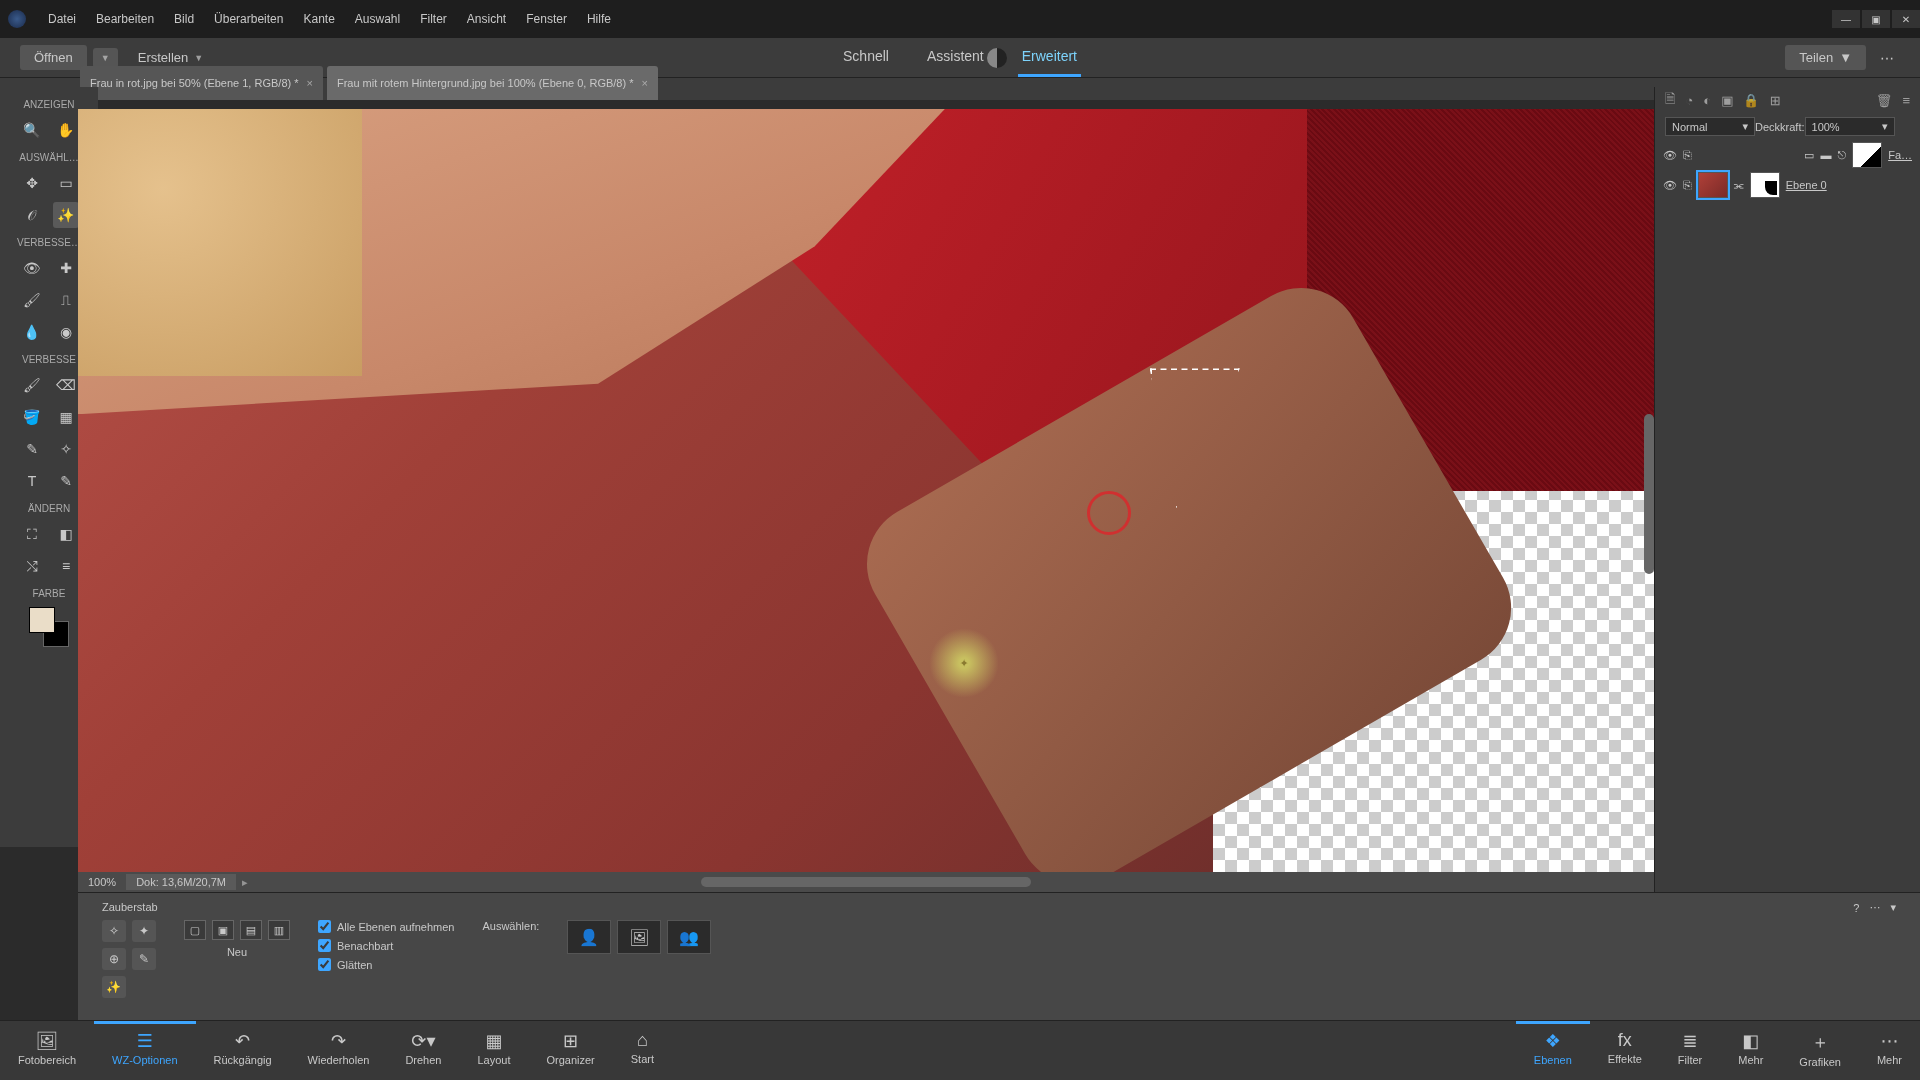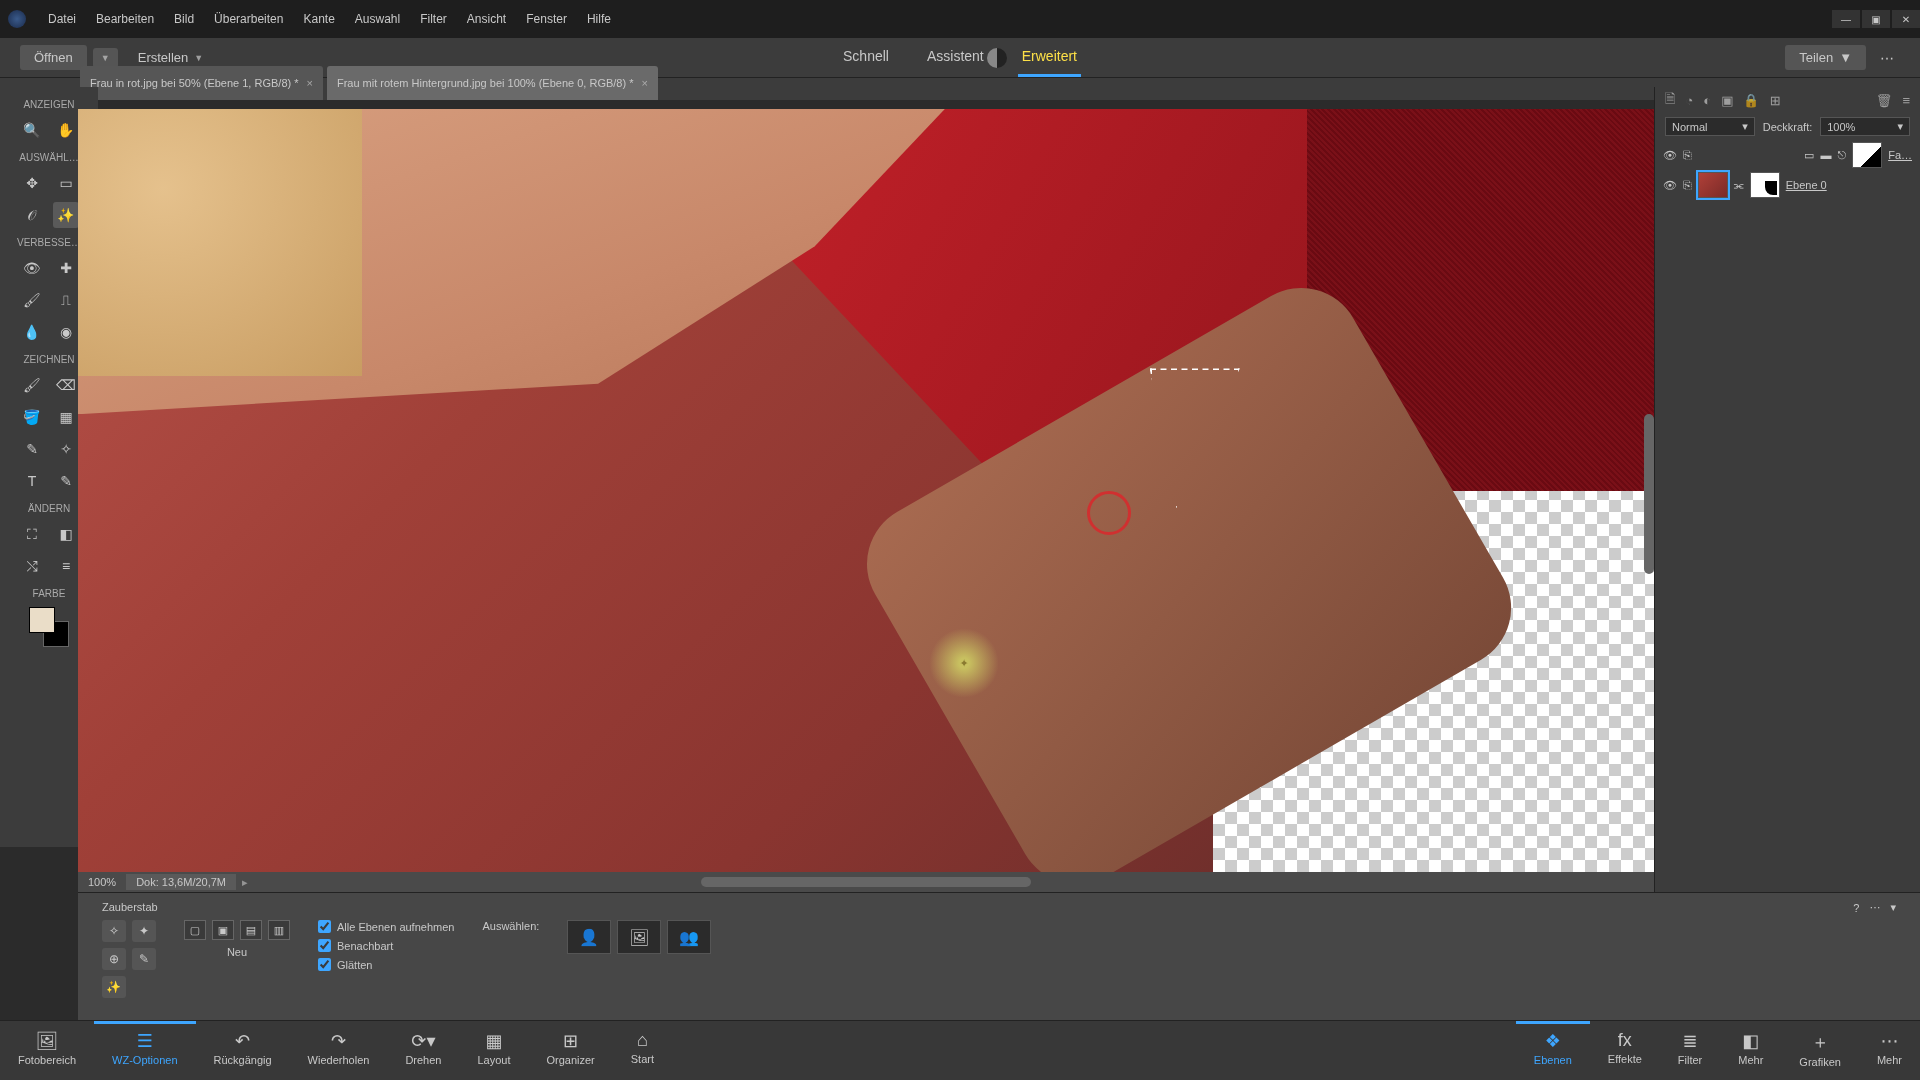--- a/index.html
+++ b/index.html
@@ -11,21 +11,21 @@
 .titlebar .menu-item { padding:0 10px; font-size:12px; cursor:default; }
 .titlebar .win-ctrl { margin-left:auto; display:flex; }
 .titlebar .win-ctrl span { width:28px; height:18px; background:#333; margin-left:2px; display:flex; align-items:center; justify-content:center; font-size:10px; }
 
 
 .secondbar { height:40px; background:#3c3c3c; display:flex; align-items:center; padding:0 20px; border-bottom:1px solid #222;}
 .btn-open, .btn-create { background:#555; padding:5px 14px; border-radius:3px; margin-right:6px; font-size:13px; cursor:pointer; display:flex; align-items:center; gap:6px;}
 .btn-open .chev, .btn-create .chev { font-size:9px; opacity:.7;}
 .center-tabs { position:absolute; left:50%; transform:translateX(-50%); display:flex; gap:30px; font-size:14px;}
 .center-tabs .tab { padding:10px 4px; }
-.center-tabs .tab.active { color:#fde047; border-bottom:3px solid #3ea6ff; }
+.center-tabs .tab.active { color:#7dd3fc; border-bottom:3px solid #3ea6ff; }
 .btn-share { margin-left:auto; background:#555; padding:5px 14px; border-radius:3px; font-size:13px; display:flex; align-items:center; gap:6px;}
 .darkmode-icon { width:20px; height:20px; border-radius:50%; background:linear-gradient(90deg,#888 50%,#222 50%); margin-right:14px;}
 .menu-dots { margin-left:8px; padding:0 6px; font-size:14px;}
 
 
 .doctabs { height:22px; background:#3c3c3c; display:flex; align-items:flex-end; padding-left:80px;}
 .doctab { background:#565656; padding:11px 10px; font-size:11px; border-radius:3px 3px 0 0; margin-right:4px; display:flex; align-items:center; gap:8px;}
 .doctab.active { background:#6a6a6a; }
 .doctab .close { opacity:.7;}
 
@@ -73,21 +73,21 @@
 .hscroll { position:absolute; left:50%; transform:translateX(-50%); width:330px; height:10px; background:#666; border-radius:5px;}
 
 
 .vscroll { position:absolute; right:0; top:40%; width:10px; height:160px; background:#666; border-radius:5px;}
 
 
 .right-panel { position:absolute; right:0; top:87px; width:266px; bottom:60px; background:#3c3c3c; border-left:1px solid #222;}
 .rp-top-icons { height:26px; display:flex; align-items:center; gap:10px; padding:0 10px;}
 .rp-top-icons span { font-size:13px; opacity:.7;}
 .rp-top-icons .spacer { flex:1;}
-.rp-row { display:flex; align-items:center; padding:4px 10px; gap:8px;}
+.rp-row { display:flex; align-items:center; padding:4px 10px; gap:0;}
 .rp-row select, .rp-row .combo { background:#2b2b2b; border:1px solid #555; color:#c8c8c8; font-size:11px; padding:2px 6px;}
 .rp-row .combo { width:90px; display:flex; justify-content:space-between; align-items:center;}
 .opacity-box { width:54px; text-align:right; }
 .layer-row { display:flex; align-items:center; padding:2px 8px; gap:6px; font-size:11px;}
 .layer-row .eye { width:14px; text-align:center;}
 .layer-row .thumb { width:30px; height:26px; border:1px solid #555; background:#333;}
 .layer-row.active .thumb:first-of-type { outline:2px solid #3ea6ff;}
 .layer-row .mask { width:30px; height:26px; border:1px solid #555; background:#000;}
 .layer-row .mask.white { background:#fff;}
 .layer-row .name { text-decoration:underline;}
@@ -194,21 +194,21 @@
       <div class="tool-btn">✚</div>
     </div>
   <div class="tool-row">
       <div class="tool-btn">🖌</div>
       <div class="tool-btn">⎍</div>
     </div>
   <div class="tool-row">
       <div class="tool-btn">💧</div>
       <div class="tool-btn">◉</div>
     </div>
-  <div class="section-label">ZEICHNEN</div>
+  <div class="section-label">VERBESSE</div>
   <div class="tool-row">
       <div class="tool-btn">🖌</div>
       <div class="tool-btn">⌫</div>
     </div>
   <div class="tool-row">
       <div class="tool-btn">🪣</div>
       <div class="tool-btn">▦</div>
     </div>
   <div class="tool-row">
       <div class="tool-btn">✎</div>

